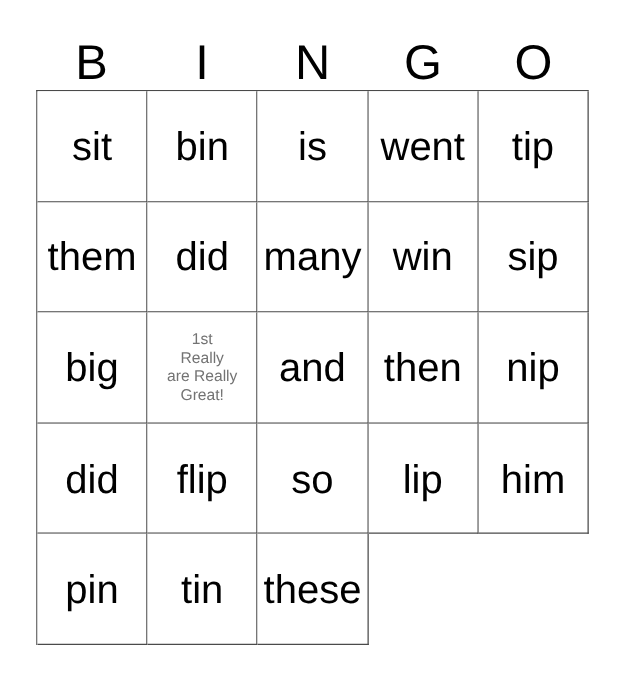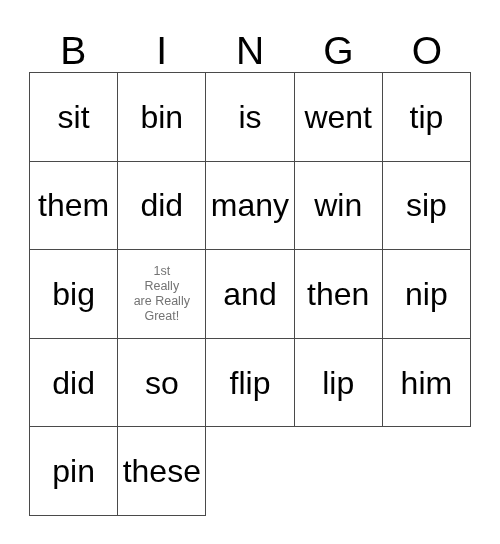--- a/index.html
+++ b/index.html
@@ -153,33 +153,36 @@
         <span class="cell-word">then</span>
       </div>
 
     <div class="cell">
         <span class="cell-word">nip</span>
       </div>
     <div class="cell">
         <span class="cell-word">did</span>
       </div>
     <div class="cell">
-        <span class="cell-word">so</span>
+        <span class="cell-word">flip</span>
       </div>
     <div class="cell">
-        <span class="cell-word">flip</span>
+        <span class="cell-word">so</span>
       </div>
 
     <div class="cell">
         <span class="cell-word">lip</span>
       </div>
     <div class="cell">
         <span class="cell-word">him</span>
       </div>
     <div class="cell">
         <span class="cell-word">pin</span>
       </div>
     <div class="cell">
+        <span class="cell-word">tin</span>
+      </div>
+    <div class="cell">
         <span class="cell-word">these</span>
       </div>
 
   </div>
 </div>
 
 </body></html>

